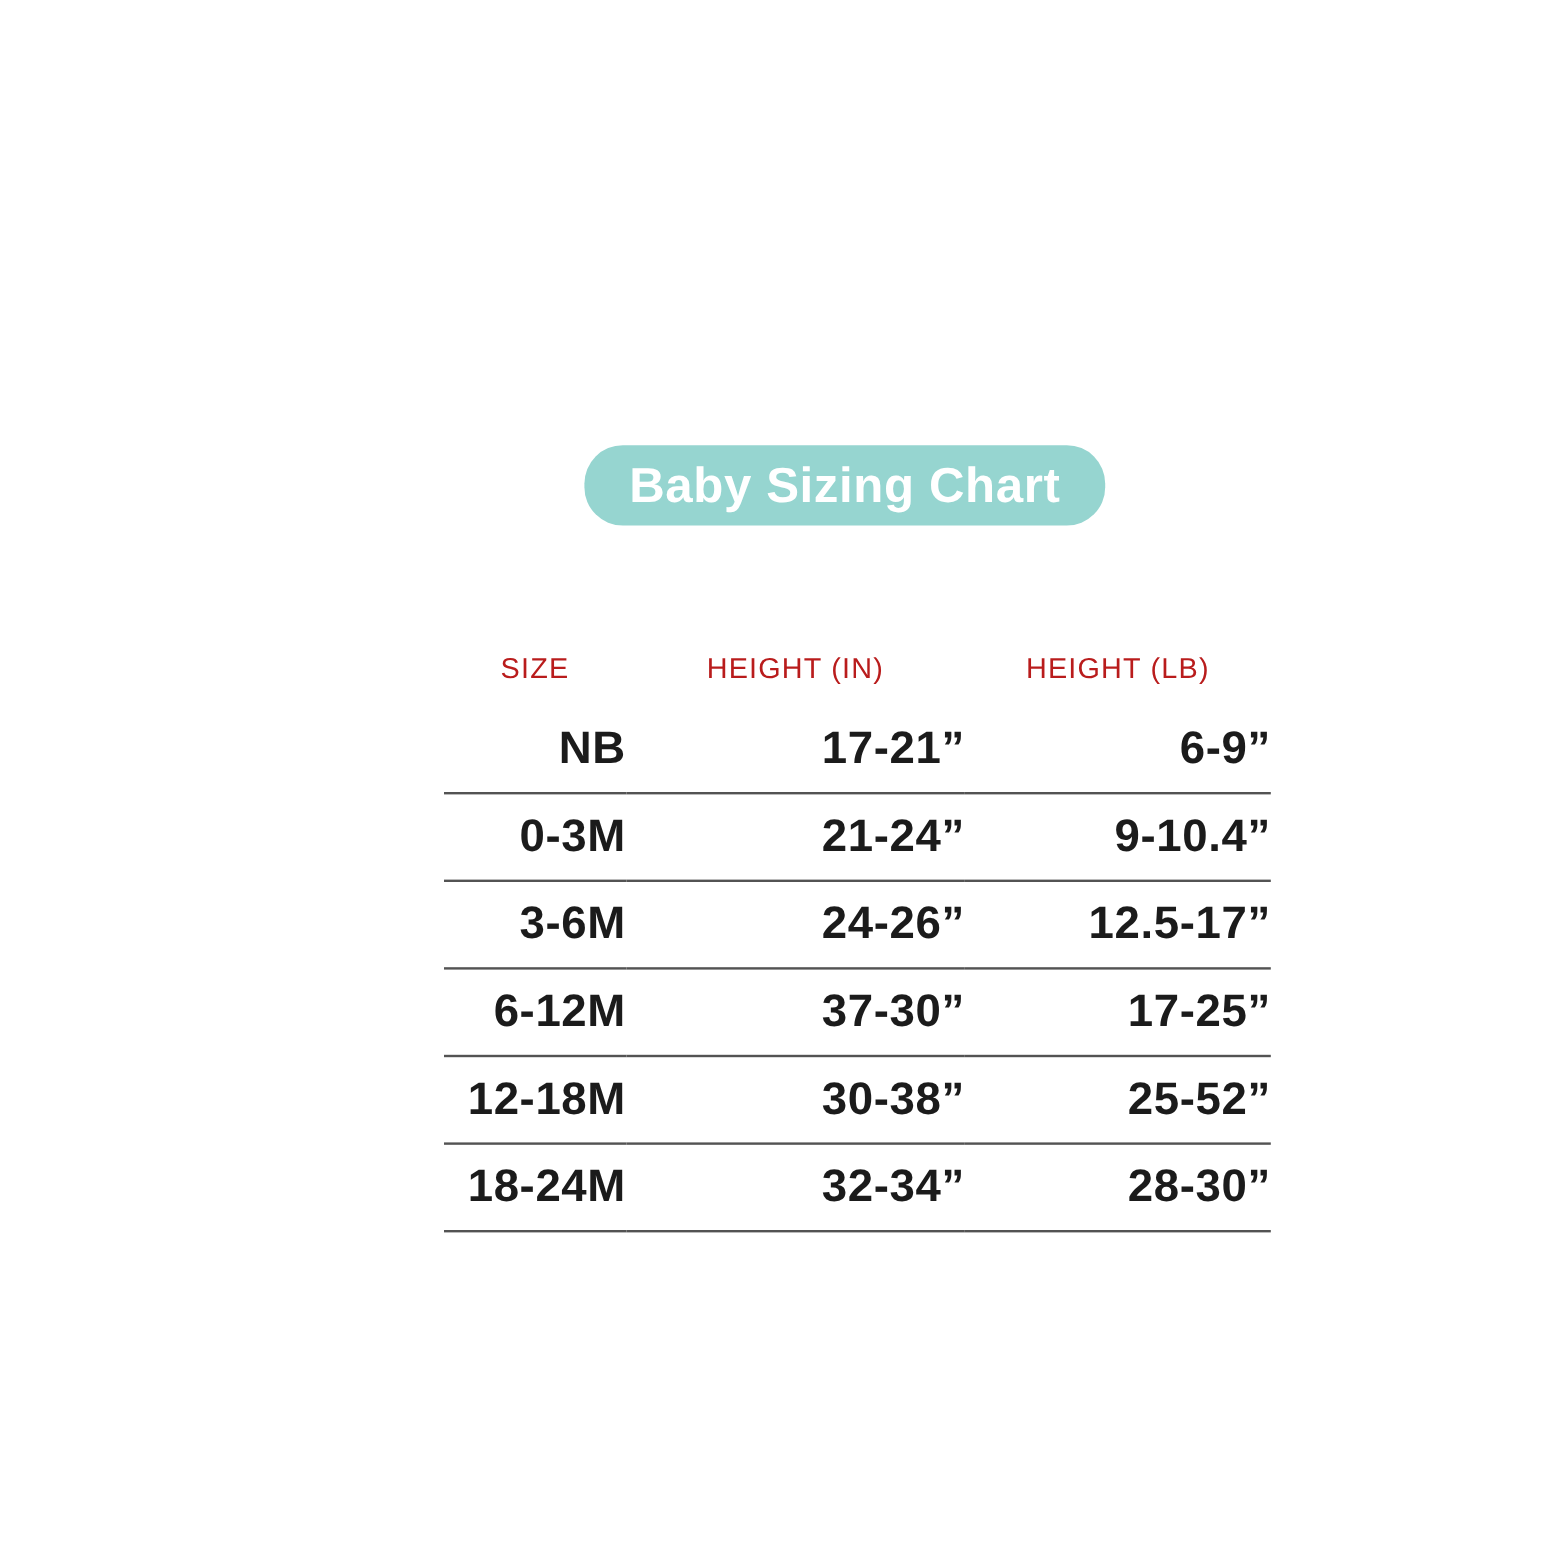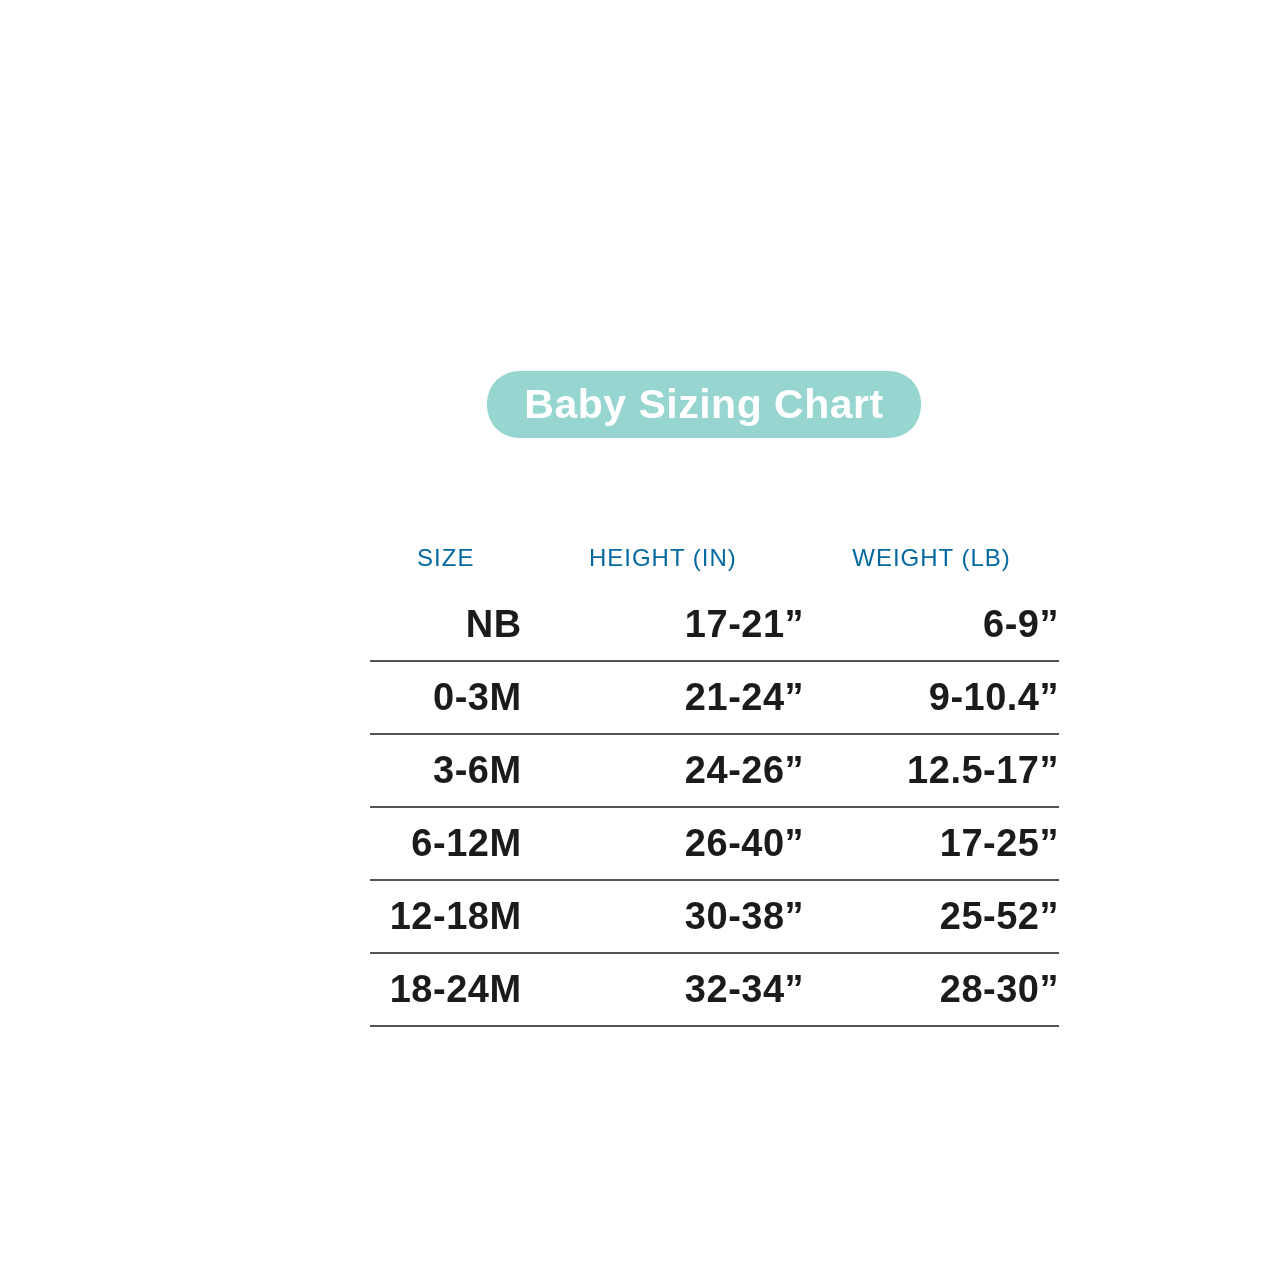--- a/index.html
+++ b/index.html
@@ -40,21 +40,21 @@
   table.size-table {
     width: 100%;
     border-collapse: collapse;
     table-layout: fixed;
   }
   table.size-table col.c1 { width: 22%; }
   table.size-table col.c2 { width: 41%; }
   table.size-table col.c3 { width: 37%; }
   table.size-table th {
     height: 60px;
-    color: #0369a1;
+    color: #b91c1c;
     font-size: 24px;
     font-weight: 500;
     letter-spacing: 1px;
     text-align: center;
     vertical-align: middle;
     white-space: nowrap;
   }
   table.size-table td {
     height: 73px;
     color: #1b1b1b;
@@ -78,42 +78,42 @@
     <table class="size-table">
       <colgroup>
           <col class="c1">
           <col class="c2">
           <col class="c3">
         </colgroup>
       <thead>
         <tr>
           <th>SIZE</th>
           <th>HEIGHT (IN)</th>
-          <th>WEIGHT (LB)</th>
+          <th>HEIGHT (LB)</th>
         </tr>
       </thead>
       <tbody>
         <tr>
           <td>NB</td>
           <td>17-21”</td>
           <td>6-9”</td>
         </tr>
         <tr>
           <td>0-3M</td>
           <td>21-24”</td>
           <td>9-10.4”</td>
         </tr>
         <tr>
           <td>3-6M</td>
           <td>24-26”</td>
           <td>12.5-17”</td>
         </tr>
         <tr>
           <td>6-12M</td>
-          <td>26-40”</td>
+          <td>37-30”</td>
           <td>17-25”</td>
         </tr>
         <tr>
           <td>12-18M</td>
           <td>30-38”</td>
           <td>25-52”</td>
         </tr>
         <tr>
           <td>18-24M</td>
           <td>32-34”</td>

